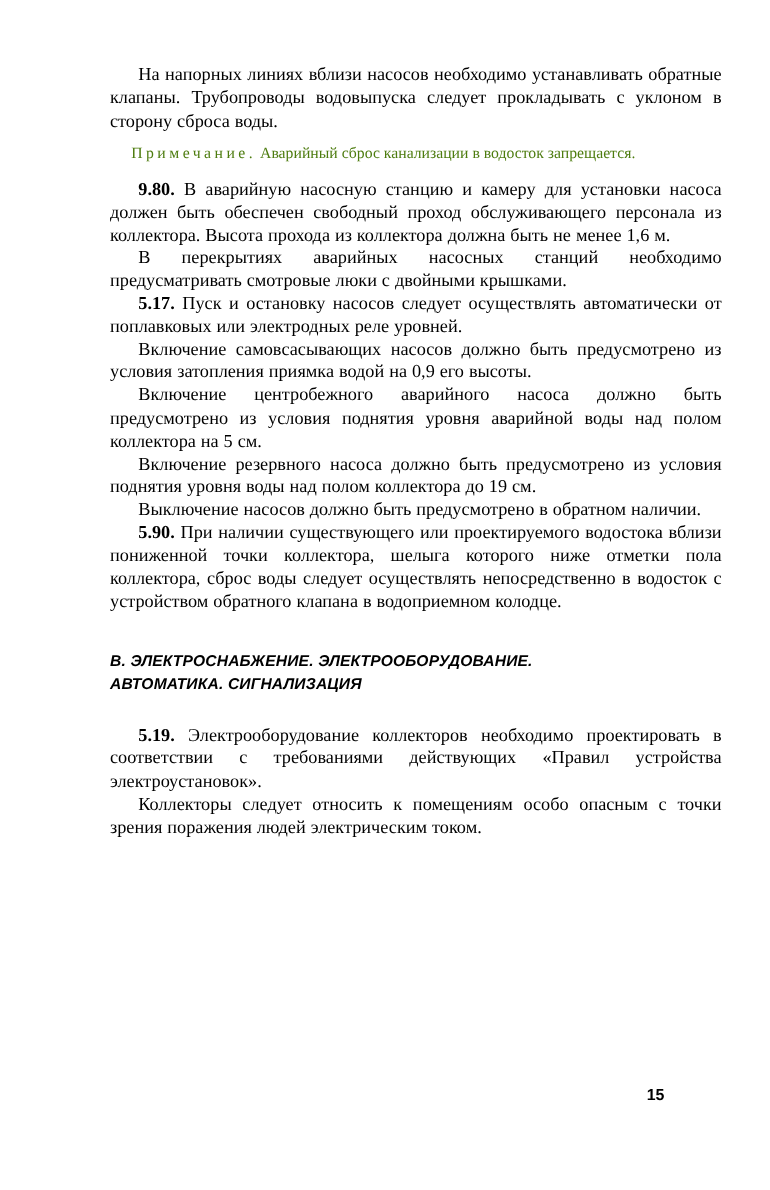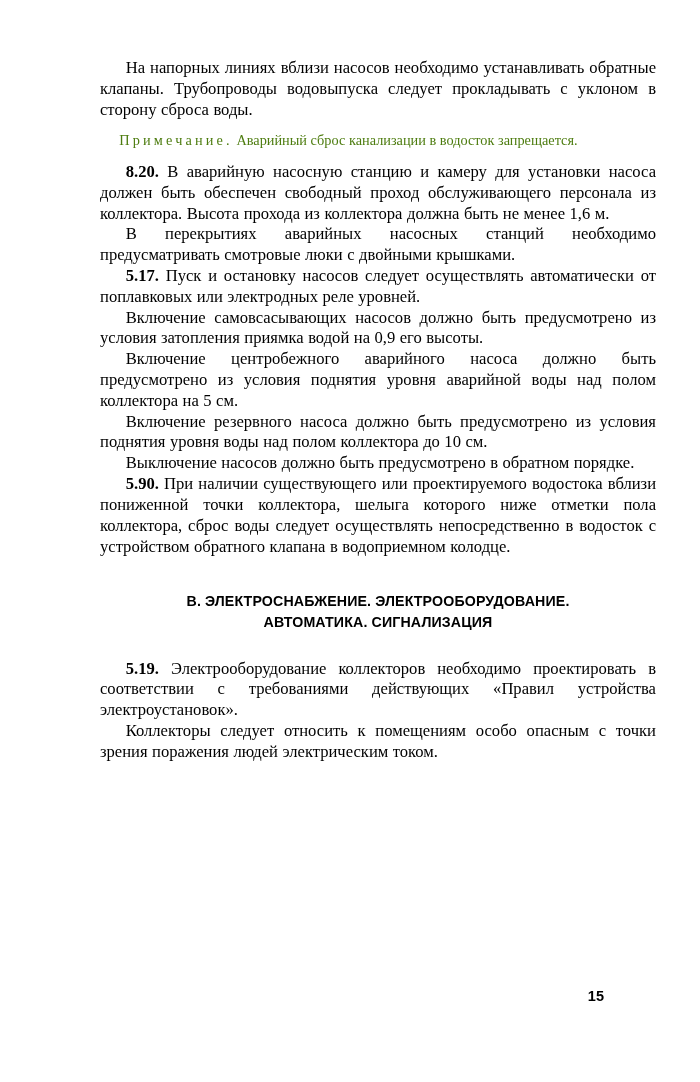--- a/index.html
+++ b/index.html
@@ -41,27 +41,28 @@
     line-height: 1.22;
     text-align: justify;
     margin: 12px 0 12px 0;
     text-indent: 1.35em;
     color: #4d7c0f;
   }
   .note .spaced {
     letter-spacing: 0.22em;
   }
   .section-heading {
-    text-align: center;
+    text-align: left;
     font-family: "Liberation Sans", sans-serif;
     font-weight: bold;
     font-size: 14.2px;
     line-height: 1.45;
     letter-spacing: 0.01em;
     margin: 34px 0 26px 0;
+    font-style: italic;
   }
   .section-heading .line2 {
     display: block;
   }
   .page-number {
     position: absolute;
     right: 96px;
     bottom: 78px;
     font-family: "Liberation Sans", sans-serif;
     font-weight: bold;
@@ -74,38 +75,38 @@
 <div class="page">
 
   <p class="para">На напорных линиях вблизи насосов необходимо устанавливать обратные клапаны. Трубопроводы водовыпуска следует прокладывать с уклоном в сторону сброса воды.</p>
 
   <p class="note">
     <span class="spaced">Примечание.</span>
     <span>Аварийный сброс канализации в водосток запрещается.</span>
   </p>
 
   <p class="para">
-    <b>8.20.</b>
+    <b>9.80.</b>
     <span>В аварийную насосную станцию и камеру для установки насоса должен быть обеспечен свободный проход обслуживающего персонала из коллектора. Высота прохода из коллектора должна быть не менее 1,6 м.</span>
   </p>
 
   <p class="para">В перекрытиях аварийных насосных станций необходимо предусматривать смотровые люки с двойными крышками.</p>
 
   <p class="para">
     <b>5.17.</b>
     <span>Пуск и остановку насосов следует осуществлять автоматически от поплавковых или электродных реле уровней.</span>
   </p>
 
   <p class="para">Включение самовсасывающих насосов должно быть предусмотрено из условия затопления приямка водой на 0,9 его высоты.</p>
 
   <p class="para">Включение центробежного аварийного насоса должно быть предусмотрено из условия поднятия уровня аварийной воды над полом коллектора на 5 см.</p>
 
-  <p class="para">Включение резервного насоса должно быть предусмотрено из условия поднятия уровня воды над полом коллектора до 10 см.</p>
+  <p class="para">Включение резервного насоса должно быть предусмотрено из условия поднятия уровня воды над полом коллектора до 19 см.</p>
 
-  <p class="para">Выключение насосов должно быть предусмотрено в обратном порядке.</p>
+  <p class="para">Выключение насосов должно быть предусмотрено в обратном наличии.</p>
 
   <p class="para">
     <b>5.90.</b>
     <span>При наличии существующего или проектируемого водостока вблизи пониженной точки коллектора, шелыга которого ниже отметки пола коллектора, сброс воды следует осуществлять непосредственно в водосток с устройством обратного клапана в водоприемном колодце.</span>
   </p>
 
   <h2 class="section-heading">
     <span>В. ЭЛЕКТРОСНАБЖЕНИЕ. ЭЛЕКТРООБОРУДОВАНИЕ.</span>
     <span class="line2">АВТОМАТИКА. СИГНАЛИЗАЦИЯ</span>
   </h2>

